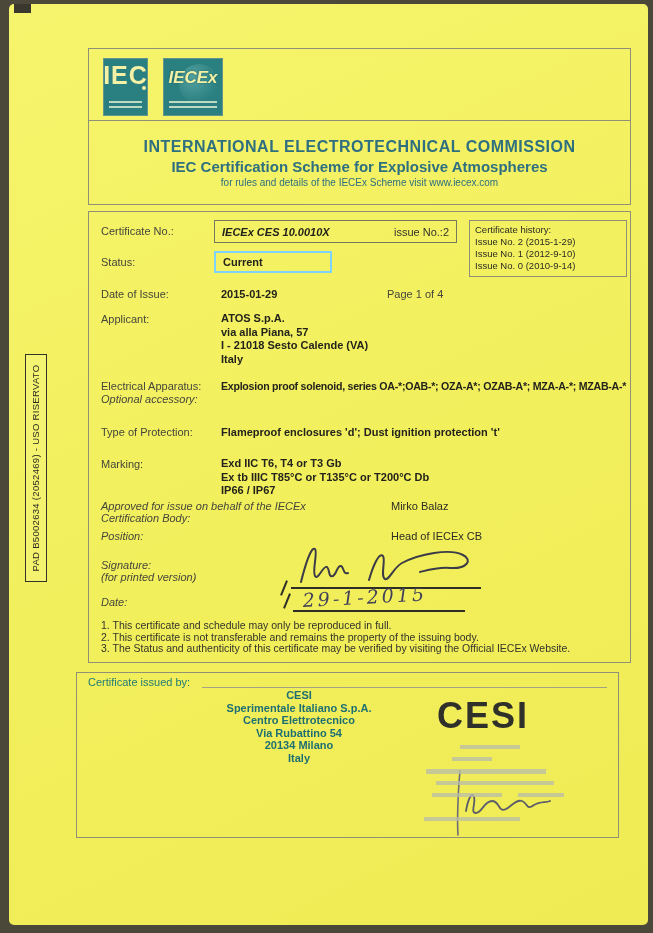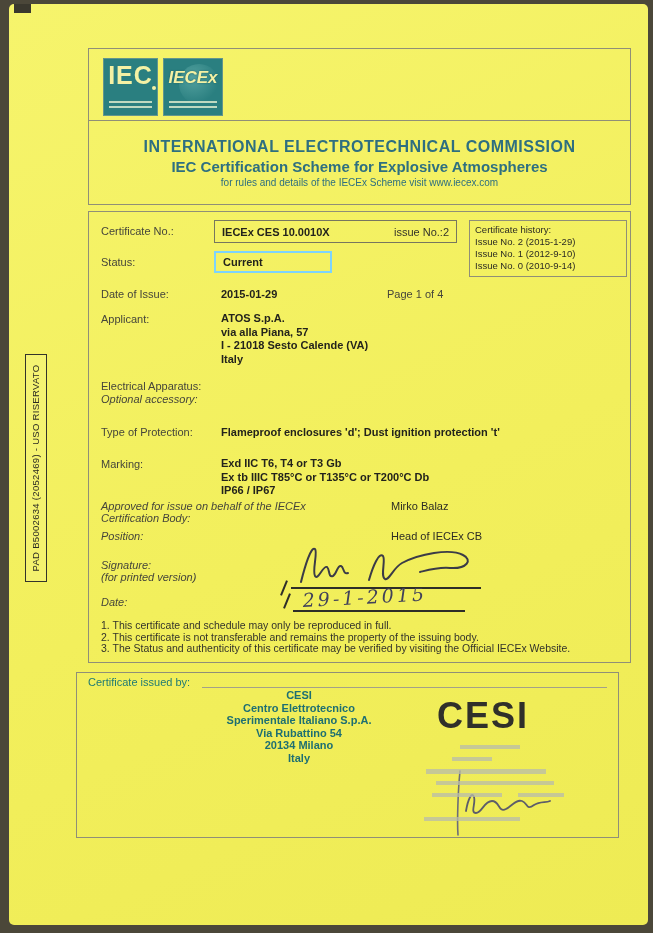--- a/index.html
+++ b/index.html
@@ -9,21 +9,21 @@
   .paper { position:absolute; left:9px; top:4px; width:639px; height:921px;
            background:linear-gradient(155deg,#f6f46c 0%,#f2ef5c 55%,#eeeb54 100%); border-radius:5px; }
   .corner-mark { position:absolute; left:14px; top:4px; width:17px; height:9px; background:#3a382e; }
 
   .box { position:absolute; border:1px solid #908f77; }
 
   
   .header-box { left:88px; top:48px; width:543px; height:73px; }
   .logo { position:absolute; top:9px; background:#2a7f80; color:#f4f1a4; text-align:center;
           box-shadow:0 0 0 1px #64958d inset; }
-  .logo-iec { left:14px; width:55px; height:58px; }
+  .logo-iec { left:14px; width:45px; height:58px; }
   .logo-iec .big { font-size:25px; font-weight:bold; letter-spacing:1px; line-height:34px; position:relative; }
   .logo-iec .big::after { content:""; position:absolute; right:2px; bottom:2px; width:4px; height:4px;
           border-radius:50%; background:#f4f1a4; }
   .logo-iecex { left:74px; width:60px; height:58px; overflow:hidden; }
   .logo-iecex .globe { position:absolute; right:4px; top:6px; width:40px; height:40px; border-radius:50%;
           background:radial-gradient(circle at 35% 35%, #5aa7a4, #2a7f80 70%); opacity:.85; }
   .logo-iecex .big { position:relative; font-size:17px; font-weight:bold; font-style:italic;
           line-height:40px; text-shadow:0 0 2px #1d6264; }
   .logo-lines { position:absolute; left:6px; right:6px; bottom:8px; height:7px;
           border-top:2px solid #cfe3c9; border-bottom:2px solid #cfe3c9; opacity:.9; }
@@ -39,21 +39,21 @@
 
   
   .main-box { left:88px; top:211px; width:543px; height:452px; font-size:11px; color:#45453b; }
   .abs { position:absolute; }
   .lab { color:#45453b; }
   .val { color:#23231c; font-weight:bold; }
   .it  { font-style:italic; }
 
   .certno-box { left:125px; top:8px; width:243px; height:23px; border:1px solid #77765f;
           display:flex; align-items:center; padding:0 7px; }
-  .certno-box .num { font-weight:bold; color:#23231c; flex:1; }
+  .certno-box .num { font-weight:bold; color:#23231c; flex:1;font-style:italic; }
   .certno-box .iss { font-weight:normal; color:#33332a; }
   .history-box { left:380px; top:8px; width:158px; height:57px; border:1px solid #908f77;
           font-size:9.5px; line-height:12px; padding:3px 5px; color:#2b2b23; }
   .status-box { left:125px; top:39px; width:118px; height:22px; border:2px solid #7dd3fc;
           display:flex; align-items:center; padding:0 7px; font-weight:bold; color:#23231c; }
 
   .applicant-lines div, .marking-lines div { line-height:13.5px; font-weight:bold; color:#23231c; }
   .nowrap { white-space:nowrap; letter-spacing:-0.25px; }
 
   .sig-line { position:absolute; height:2px; background:#2e2e28; }
@@ -130,20 +130,21 @@
     <div class="abs lab" style="left:12px; top:101px;">Applicant:</div>
     <div class="abs applicant-lines" style="left:132px; top:100px;">
       <div>ATOS S.p.A.</div>
       <div>via alla Piana, 57</div>
       <div>I - 21018 Sesto Calende (VA)</div>
       <div>Italy</div>
     </div>
 
     <div class="abs lab" style="left:12px; top:168px;">Electrical Apparatus:</div>
     <div class="abs lab it" style="left:12px; top:181px;">Optional accessory:</div>
+    <div class="abs val nowrap" style="left:132px; top:168px; font-size:10.6px;">Explosion proof solenoid, series OA-*;OAB-*; OZA-A*; OZAB-A*; MZA-A-*; MZAB-A-*</div>
 
     <div class="abs lab" style="left:12px; top:214px;">Type of Protection:</div>
     <div class="abs val" style="left:132px; top:214px;">Flameproof enclosures 'd'; Dust ignition protection 't'</div>
 
     <div class="abs lab" style="left:12px; top:246px;">Marking:</div>
     <div class="abs marking-lines" style="left:132px; top:245px;">
       <div>Exd IIC T6, T4 or T3 Gb</div>
       <div>Ex tb IIIC T85°C or T135°C or T200°C Db</div>
       <div>IP66 / IP67</div>
     </div>
@@ -182,22 +183,22 @@
       <div>2. This certificate is not transferable and remains the property of the issuing body.</div>
       <div>3. The Status and authenticity of this certificate may be verified by visiting the Official IECEx Website.</div>
     </div>
   </div>
 
   <div class="box footer-box">
     <div class="issued-label">Certificate issued by:</div>
     <div class="issued-rule"></div>
     <div class="issuer">
       <div>CESI</div>
+      <div>Sperimentale Italiano S.p.A.</div>
       <div>Centro Elettrotecnico</div>
-      <div>Sperimentale Italiano S.p.A.</div>
       <div>Via Rubattino 54</div>
       <div>20134 Milano</div>
       <div>Italy</div>
     </div>
     <div class="cesi-logo">CESI</div>
 
     <div class="stamp">
       <div class="row" style="left:38px; top:4px;  width:60px;"></div>
       <div class="row" style="left:30px; top:16px; width:40px;"></div>
       <div class="row" style="left:4px;  top:28px; width:120px; height:5px;"></div>

